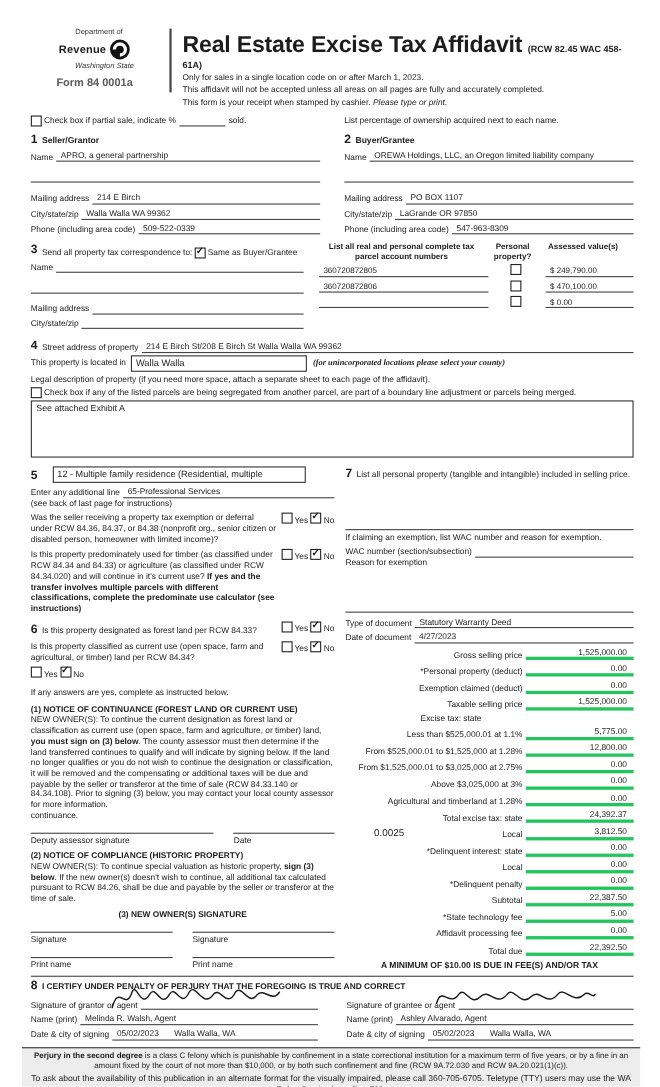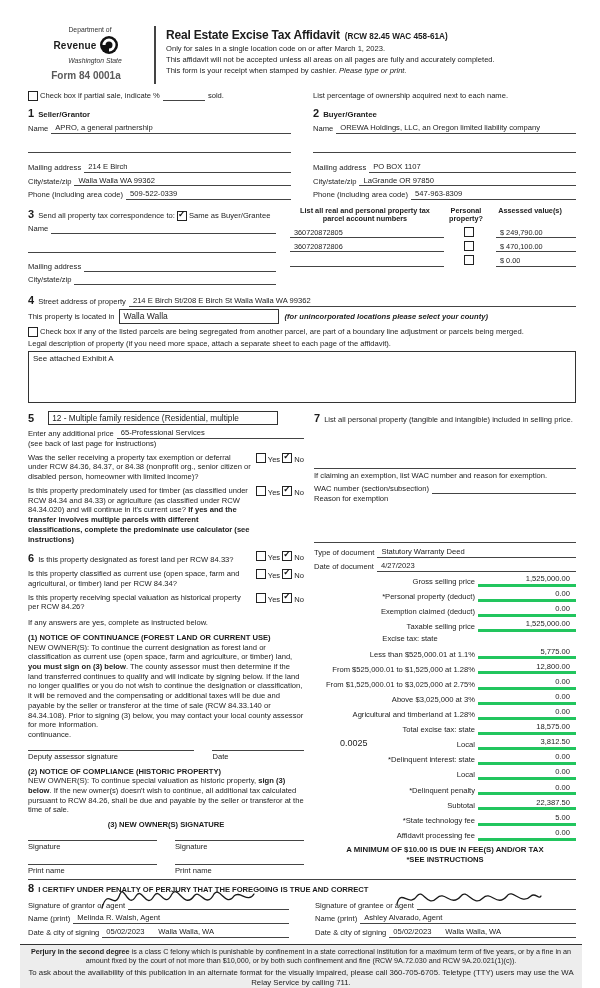--- a/index.html
+++ b/index.html
@@ -9,21 +9,21 @@
   
   .hdr{display:flex;gap:10px;}
   .logo{width:116px;text-align:center;flex:none;}
   .logo .dep{font-size:6.8px;color:#333;margin-left:8px;}
   .logo .revline{display:flex;align-items:center;justify-content:center;gap:2px;}
   .logo .rev{font-size:10px;font-weight:bold;letter-spacing:.2px;}
   .logo .ws{font-style:italic;font-size:6.8px;color:#333;margin-left:18px;}
   .logo .frm{font-size:10px;font-weight:bold;color:#5a5a5a;margin-top:4px;}
   .vdiv{width:2px;background:#444;height:58px;flex:none;}
   .tblock{flex:1;padding-top:2px;}
-  .title{font-size:12px;font-weight:bold;letter-spacing:-.2px;display:inline;}
+  .title{font-size:21px;font-weight:bold;letter-spacing:-.2px;display:inline;}
   .titlesuf{font-size:8.2px;font-weight:bold;margin-left:3px;}
   .sub{font-size:7.6px;margin-top:1px;}
   .em{font-style:italic;}
   
   .cb{display:inline-block;width:8px;height:8px;border:1.2px solid #222;vertical-align:-1px;
     position:relative;margin:0 2px 0 0;flex:none;background:#fff;}
   .cb.ck::after{content:"✓";position:absolute;left:0px;top:-3px;font-size:9px;font-weight:bold;color:#111;}
   
   .fl{display:flex;align-items:flex-end;margin-top:3px;}
   .fl .lb{white-space:nowrap;padding-right:3px;}
@@ -168,21 +168,21 @@
           <span class="lb">Mailing address</span>
           <span class="vl"></span>
         </div>
       <div class="fl">
           <span class="lb">City/state/zip</span>
           <span class="vl"></span>
         </div>
     </div>
     <div class="ptable">
       <div class="phead">
-        <div class="ph1">List all real and personal property tax parcel account numbers</div>
+        <div class="ph1">List all real and personal complete tax parcel account numbers</div>
         <div class="ph2">Personal property?</div>
         <div class="ph3">Assessed value(s)</div>
       </div>
       <div class="prow">
         <span class="pr1">360720872805</span>
         <span class="pr2"><span class="cb"></span></span>
         <span class="pr3">$ 249,790.00</span>
       </div>
       <div class="prow">
         <span class="pr1">360720872806</span>
@@ -199,39 +199,39 @@
 
   <div style="margin-top:8px;">
     <div class="fl" style="margin-top:0;">
         <span class="secnum">4</span>
       <span class="lb">Street address of property</span>
       <span class="vl">214 E Birch St/208 E Birch St Walla Walla WA 99362</span>
       </div>
     <div style="display:flex;align-items:center;margin-top:2px;">
       <span style="padding-right:4px;">This property is located in</span>
       <span class="locbox">Walla Walla</span>
-      <span class="em bold" style="padding-left:6px;">(for unincorporated locations please select your county)</span>
-    </div>
+      <span class="em bold" style="padding-left:6px;font-family:Liberation Serif, serif;">(for unincorporated locations please select your county)</span>
+    </div>
+    <div style="margin-top:2px;">Legal description of property (if you need more space, attach a separate sheet to each page of the affidavit).</div>
     <div style="display:flex;align-items:flex-start;margin-top:3px;">
       <span class="cb"></span>
       <span>Check box if any of the listed parcels are being segregated from another parcel, are part of a boundary line adjustment or parcels being merged.</span>
     </div>
-    <div style="margin-top:2px;">Legal description of property (if you need more space, attach a separate sheet to each page of the affidavit).</div>
     <div class="legalbox">See attached Exhibit A</div>
   </div>
 
   <div class="main">
 
     <div>
       <div style="display:flex;align-items:center;gap:10px;">
         <span class="secnum">5</span>
         <span class="ddbox">12 - Multiple family residence (Residential, multiple</span>
       </div>
       <div class="fl">
-          <span class="lb">Enter any additional price</span>
+          <span class="lb">Enter any additional line</span>
           <span class="vl">65-Professional Services</span>
         </div>
       <div>(see back of last page for instructions)</div>
       <div class="qrow">
         <span class="qtx">Was the seller receiving a property tax exemption or deferral under RCW 84.36, 84.37, or 84.38 (nonprofit org., senior citizen or disabled person, homeowner with limited income)?</span>
         <span class="yn"><span class="cb"></span><span>Yes</span> <span class="cb ck"></span><span>No</span></span>
       </div>
       <div class="qrow">
         <span class="qtx"><span>Is this property predominately used for timber (as classified under RCW 84.34 and 84.33) or agriculture (as classified under RCW 84.34.020) and will continue in it's current use? </span><span class="bold">If yes and the transfer involves multiple parcels with different classifications, complete the predominate use calculator (see instructions)</span></span>
         <span class="yn"><span class="cb"></span><span>Yes</span> <span class="cb ck"></span><span>No</span></span>
@@ -239,21 +239,20 @@
 
       <div class="qrow" style="margin-top:7px;">
         <span class="qtx"><span class="secnum">6</span><span>Is this property designated as forest land per RCW 84.33?</span></span>
         <span class="yn"><span class="cb"></span><span>Yes</span> <span class="cb ck"></span><span>No</span></span>
       </div>
       <div class="qrow">
         <span class="qtx">Is this property classified as current use (open space, farm and agricultural, or timber) land per RCW 84.34?</span>
         <span class="yn"><span class="cb"></span><span>Yes</span> <span class="cb ck"></span><span>No</span></span>
       </div>
       <div class="qrow">
-        <span class="qtx">Is this property receiving special valuation as historical property per RCW 84.26?</span>
         <span class="yn"><span class="cb"></span><span>Yes</span> <span class="cb ck"></span><span>No</span></span>
       </div>
       <div class="smallgap">If any answers are yes, complete as instructed below.</div>
       <div class="noticet">(1) NOTICE OF CONTINUANCE (FOREST LAND OR CURRENT USE)</div>
       <div><span>NEW OWNER(S): To continue the current designation as forest land or classification as current use (open space, farm and agriculture, or timber) land, </span><span class="bold">you must sign on (3) below</span><span>. The county assessor must then determine if the land transferred continues to qualify and will indicate by signing below. If the land no longer qualifies or you do not wish to continue the designation or classification, it will be removed and the compensating or additional taxes will be due and payable by the seller or transferor at the time of sale (RCW 84.33.140 or 84.34.108). Prior to signing (3) below, you may contact your local county assessor for more information.</span></div>
       <div>continuance.</div>
       <div class="sigline">
         <span class="half"><span>Deputy assessor signature</span></span>
         <span class="half" style="margin-right:0;flex:.55;"><span>Date</span></span>
       </div>
@@ -324,21 +323,21 @@
       <div class="trow">
           <span class="tlb">Above $3,025,000 at 3%</span>
           <span class="tvl">0.00</span>
         </div>
       <div class="trow">
           <span class="tlb">Agricultural and timberland at 1.28%</span>
           <span class="tvl">0.00</span>
         </div>
       <div class="trow">
           <span class="tlb">Total excise tax: state</span>
-          <span class="tvl">18,575.00</span>
+          <span class="tvl">24,392.37</span>
         </div>
       <div class="trow">
           <span class="tpre">0.0025</span>
           <span class="tlb">Local</span>
           <span class="tvl">3,812.50</span>
         </div>
       <div class="trow">
           <span class="tlb">*Delinquent interest: state</span>
           <span class="tvl">0.00</span>
         </div>
@@ -355,22 +354,25 @@
           <span class="tvl">22,387.50</span>
         </div>
       <div class="trow">
           <span class="tlb">*State technology fee</span>
           <span class="tvl">5.00</span>
         </div>
       <div class="trow">
           <span class="tlb">Affidavit processing fee</span>
           <span class="tvl">0.00</span>
         </div>
+      <div class="trow">
+          <span class="tlb">Total due</span>
+          <span class="tvl">22,392.50</span>
+        </div>
       <div class="center bold" style="margin-top:4px;font-size:7.8px;">A MINIMUM OF $10.00 IS DUE IN FEE(S) AND/OR TAX</div>
-      <div class="center bold">*SEE INSTRUCTIONS</div>
     </div>
   </div>
 
   <div style="margin-top:4px;border-top:1px solid #444;padding-top:1px;">
     <div><span class="secnum">8</span><span class="bold">I CERTIFY UNDER PENALTY OF PERJURY THAT THE FOREGOING IS TRUE AND CORRECT</span></div>
     <div class="s8grid">
       <div>
         <div class="fl sigwrap" style="margin-top:4px;">
           <span class="lb">Signature of grantor or agent</span>
           <span class="vl"></span>

